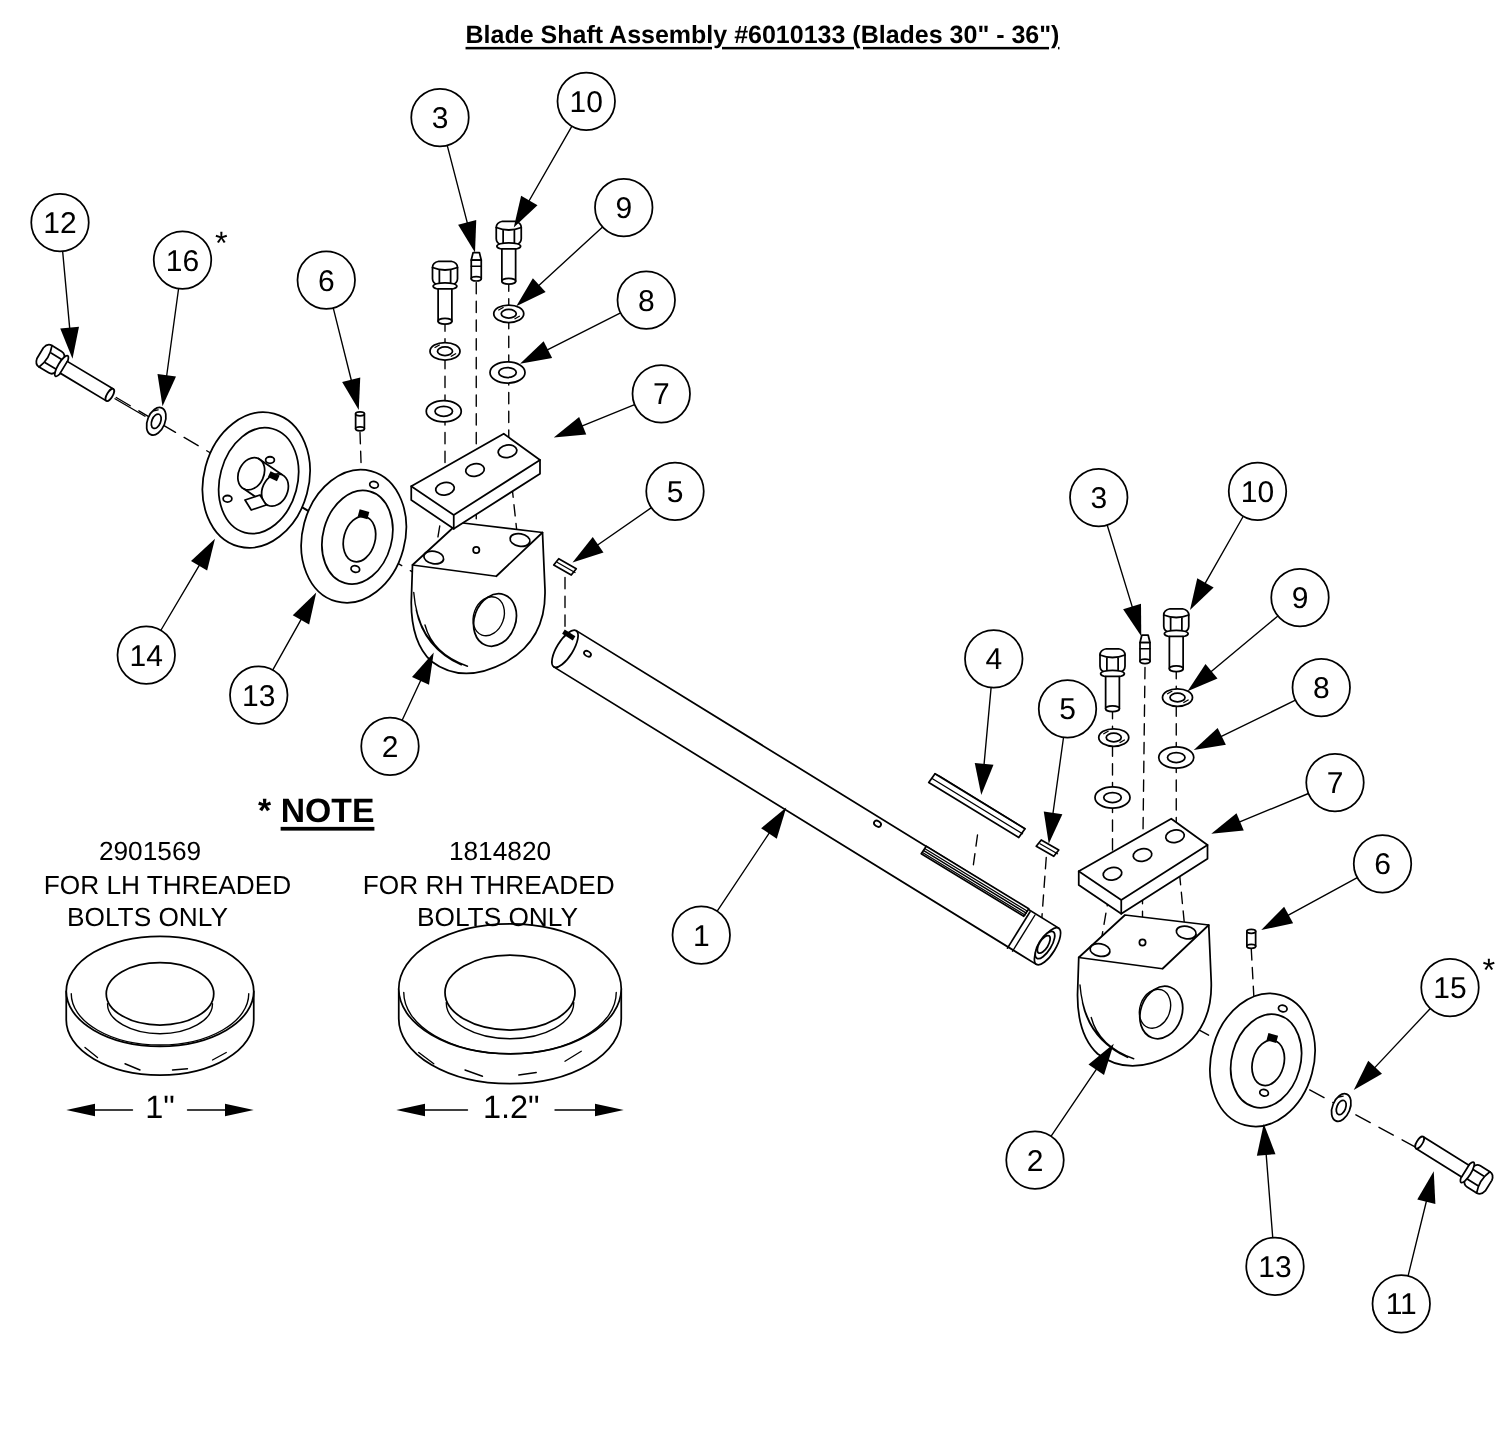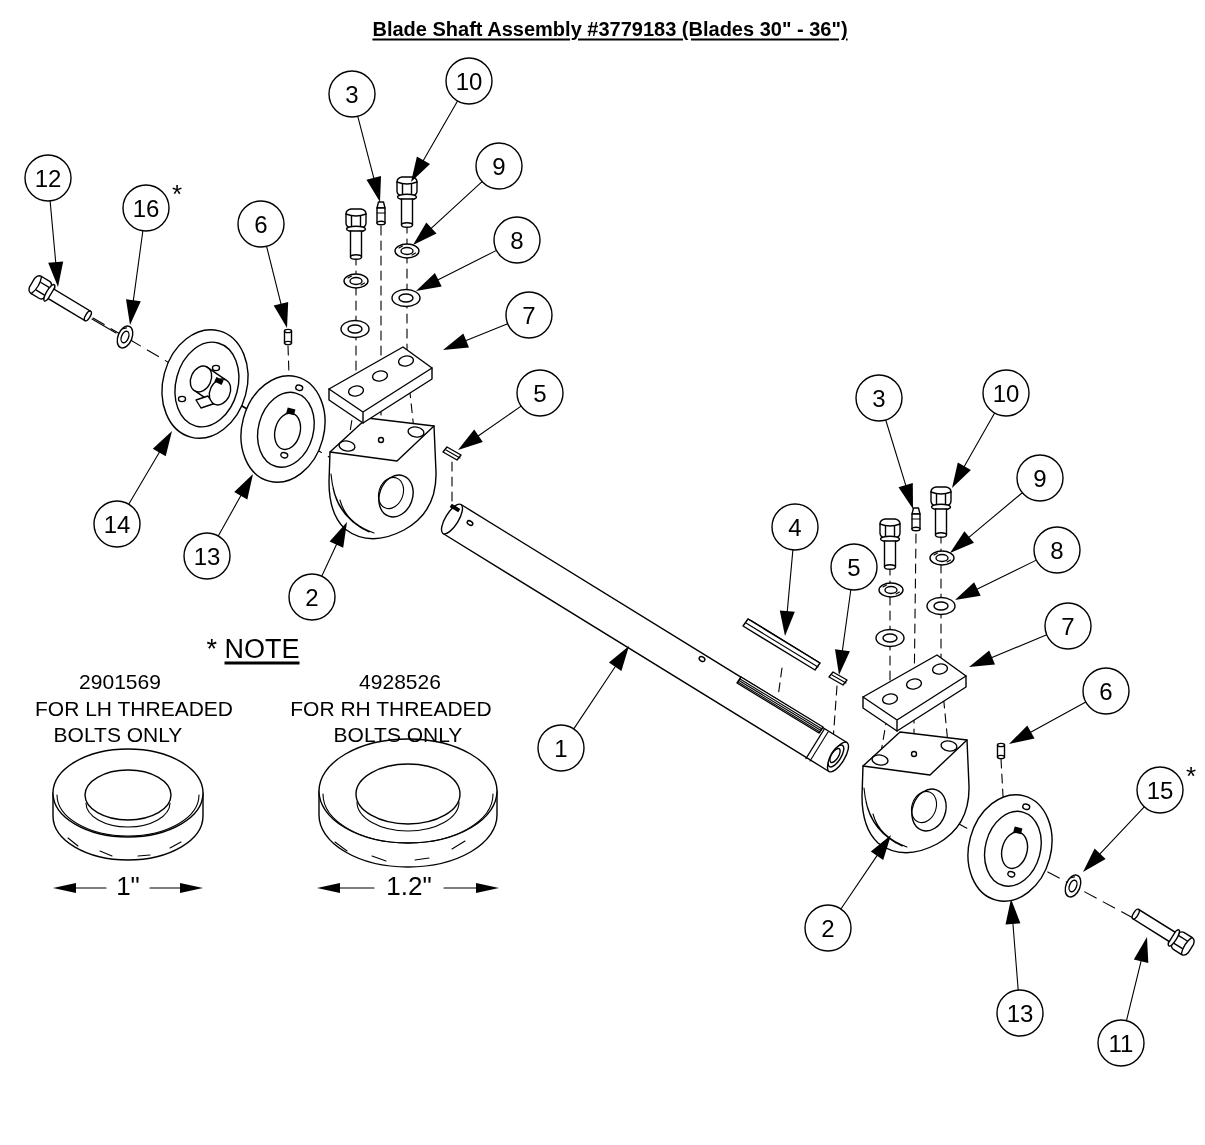--- a/index.html
+++ b/index.html
@@ -10,21 +10,21 @@
   svg .f{fill:#fff;}
   svg .blk{fill:#000;stroke:none;}
   svg .thin{stroke-width:1.1;}
   svg .d1{stroke-dasharray:13 8;stroke-width:1.1;}
   svg .d2{stroke-dasharray:9 6;stroke-width:1.1;}
   svg text{font:24px "Liberation Sans",sans-serif;fill:#000;stroke:none;text-anchor:middle;}
   svg text.balloon-star{font-size:26px;}
   .lbl{position:absolute;transform:translate(-50%,-50%);white-space:nowrap;
        font-size:21px;text-align:center;}
   .title{font-size:20px;font-weight:bold;text-decoration:underline;text-underline-offset:3px;}
-  .note-head{font-size:27px;font-weight:normal;}
+  .note-head{font-size:27px;font-weight:bold;}
   .note-head .u{text-decoration:underline;text-decoration-thickness:3px;text-underline-offset:4px;}
   .dim{font-size:26px;}
 </style>
 </head>
 <body>
 
 <svg width="1205" height="1145" viewBox="0 0 1205 1145">
   <defs>
     <g id="bolt-stack">
       <path class="f" d="M-10,4 Q-10,0 -5,-1 L5,-1 Q10,0 10,4 L10,13 Q10,17 5,18 L-5,18 Q-10,17 -10,13 Z"></path>
@@ -361,26 +361,26 @@
       <circle cx="1160" cy="790" r="23" class="f"></circle>
       <text x="1160" y="798.5">15</text>
       <text x="1191" y="785" class="balloon-star">*</text>
       <line x1="1126.4790951393459" y1="1020.6621505857436" x2="1141.9973479162493" y2="957.3954277260602" class="thin"></line>
       <polygon points="1147,937 1148.3,963.1 1133.8,959.5" class="blk"></polygon>
       <circle cx="1121" cy="1043" r="23" class="f"></circle>
       <text x="1121" y="1051.5">11</text>
     </g>
 </svg>
 
-<div class="lbl title" style="left:610px;top:29px;">Blade Shaft Assembly #3779183 (Blades 30" - 36")</div>
+<div class="lbl title" style="left:610px;top:29px;">Blade Shaft Assembly #6010133 (Blades 30" - 36")</div>
 
 <div class="lbl note-head" style="left:253px;top:649px;"><span>*</span> <span class="u">NOTE</span></div>
 
 <div class="lbl" style="left:120px;top:682px;">2901569</div>
 <div class="lbl" style="left:116px;top:709px;margin-left:18px;">FOR LH THREADED</div>
 <div class="lbl" style="left:118px;top:735px;">BOLTS ONLY</div>
 
-<div class="lbl" style="left:400px;top:682px;">4928526</div>
+<div class="lbl" style="left:400px;top:682px;">1814820</div>
 <div class="lbl" style="left:391px;top:709px;">FOR RH THREADED</div>
 <div class="lbl" style="left:398px;top:735px;">BOLTS ONLY</div>
 
 <div class="lbl dim" style="left:128px;top:886px;">1"</div>
 <div class="lbl dim" style="left:409px;top:886px;">1.2"</div>
 
 </body></html>

